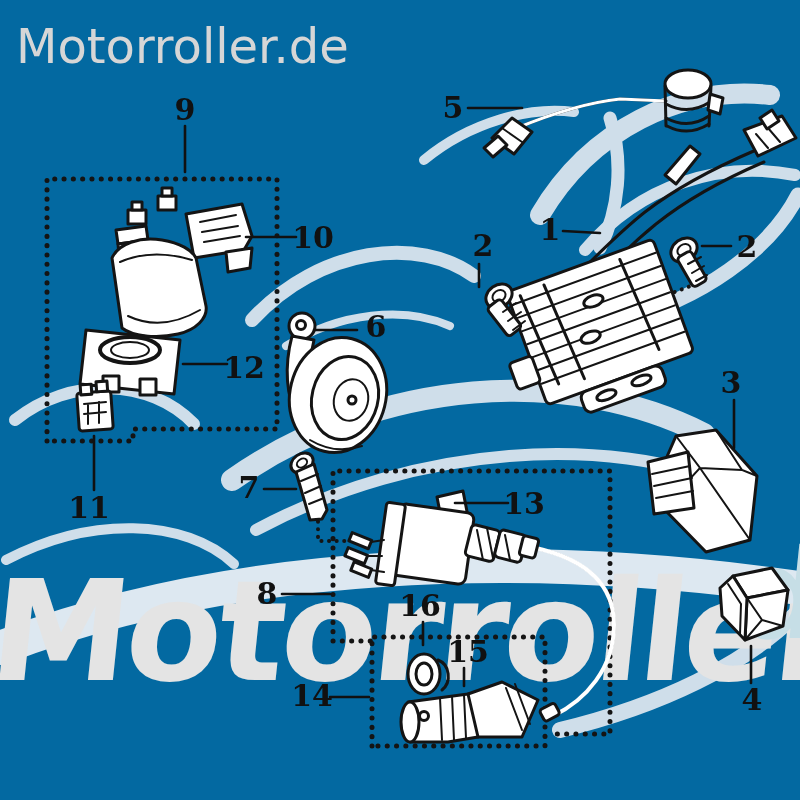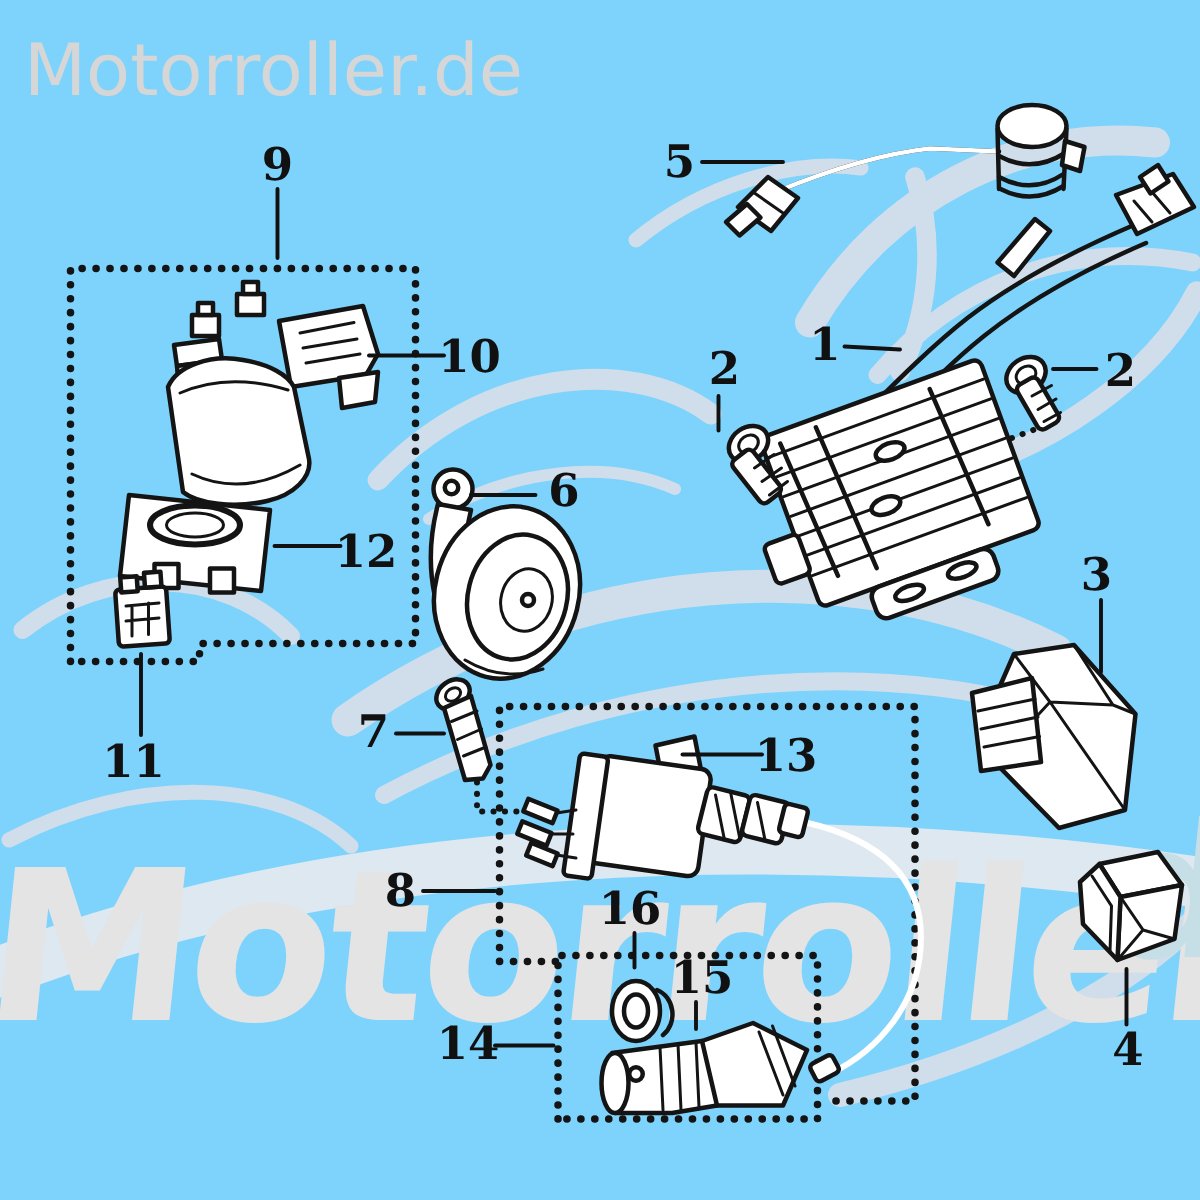--- a/index.html
+++ b/index.html
@@ -1,16 +1,16 @@
 <!DOCTYPE html>
 <html><head>
 <meta charset="utf-8">
 <style>
   html,body{margin:0;padding:0;background:#ffffff;}
-  .page{position:relative;width:800px;height:800px;background:#7dd3fc;overflow:hidden;font-family:"DejaVu Sans",sans-serif;}
+  .page{position:relative;width:800px;height:800px;background:#0369a1;overflow:hidden;font-family:"DejaVu Sans",sans-serif;}
   svg{display:block;}
   .wm-head{font:400 48px "DejaVu Sans",sans-serif;fill:#d6d6d6;}
   .wm-big{font:700 140px "DejaVu Sans",sans-serif;fill:#e4e4e4;letter-spacing:-4px;}
   .wm-de{font:700 124px "DejaVu Sans",sans-serif;fill:#c6dee6;}
   .wm-blue{fill:none;stroke:#cfdeea;stroke-linecap:round;}
   .wm-blue2{fill:none;stroke:#dde8f1;stroke-linecap:round;}
   .art{fill:none;stroke:#141414;stroke-width:3;stroke-linejoin:round;stroke-linecap:round;}
   .artf{fill:#ffffff;stroke:#141414;stroke-width:3;stroke-linejoin:round;}
   .arth{fill:none;stroke:#141414;stroke-width:4;stroke-linejoin:round;stroke-linecap:round;}
   .thin{fill:none;stroke:#141414;stroke-width:2;stroke-linecap:round;}

